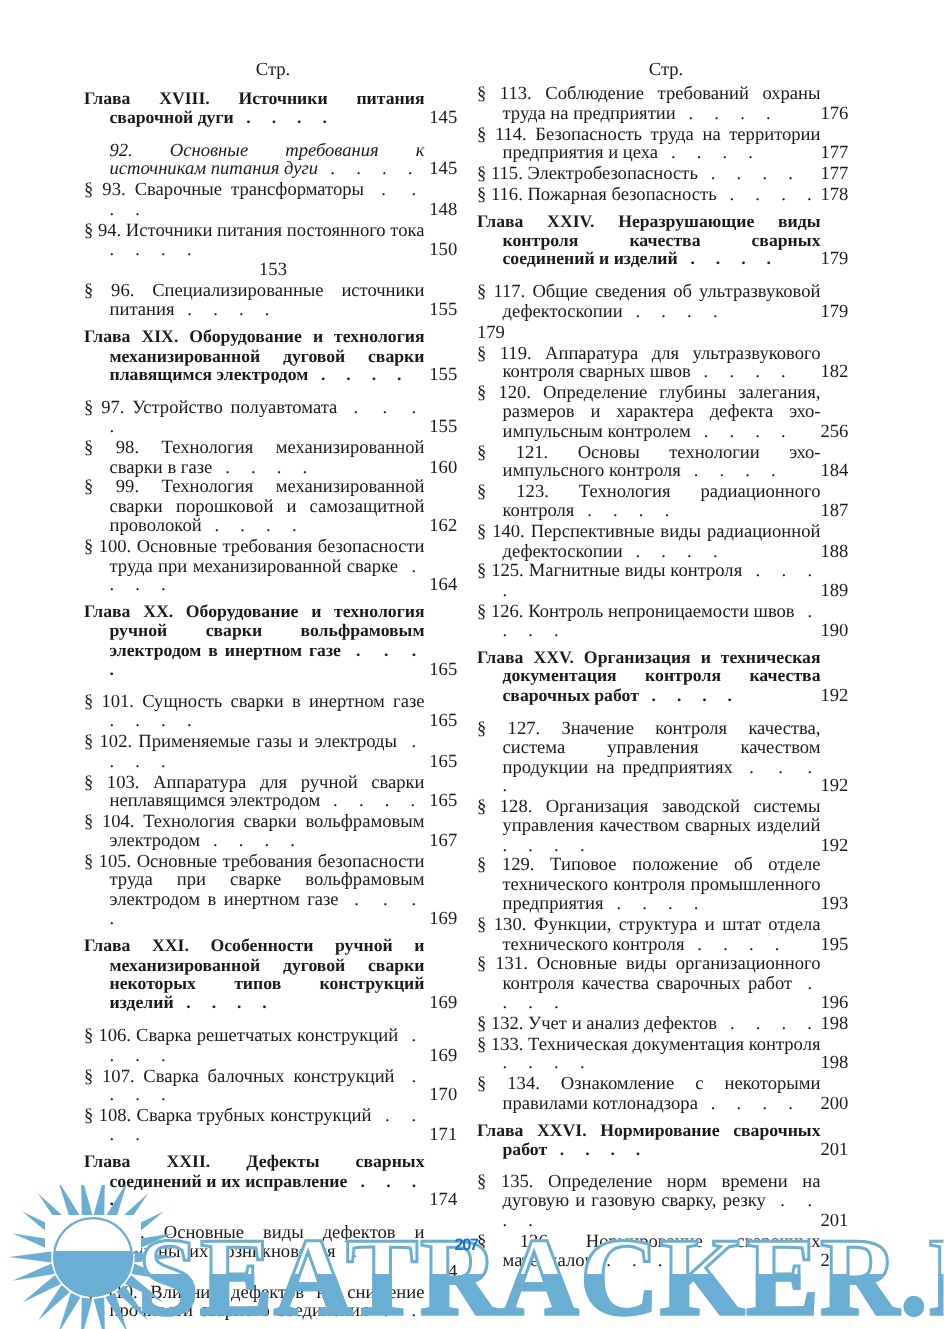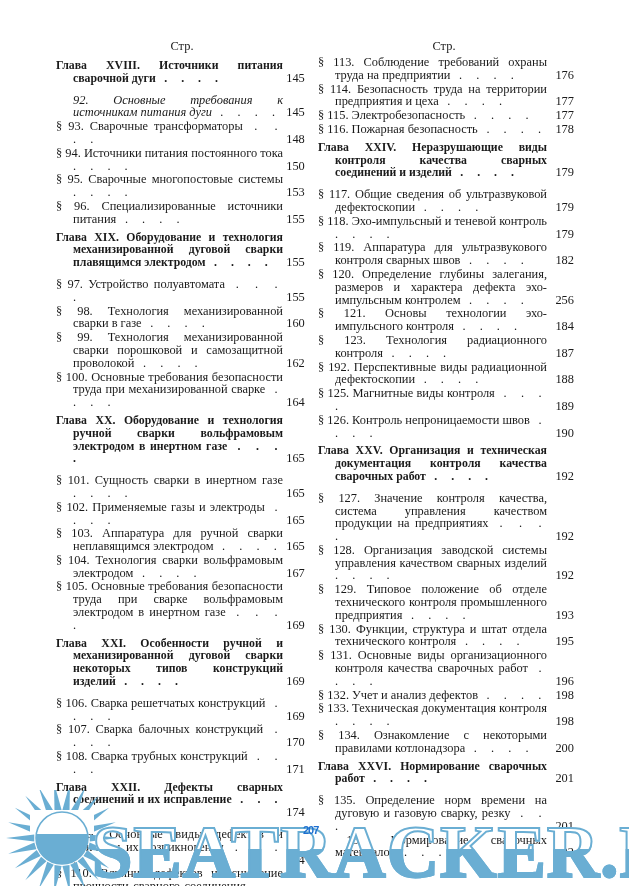--- a/index.html
+++ b/index.html
@@ -19,21 +19,21 @@
   .entry .txt {
     width: 210px; text-align: justify; position: relative;
     padding-left: 0;
   }
   .entry.sec .txt { padding-left: 17px; text-indent: -17px; }
   .entry.sec.nosign .txt { padding-left: 17px; text-indent: 0; font-style: italic; }
   .entry.chap .txt { padding-left: 17px; text-indent: -17px; font-weight: bold; font-size: 11.8px; }
   .entry.chap { margin-top: 5px; margin-bottom: 9px; }
   .entry .dots { letter-spacing: 5.5px; }
   .entry .pg { flex: 1; text-align: center; padding-right: 4px; }
-  .col-right .entry .pg { padding-right: 0; width: 40px; text-align: right; }
+  .col-right .entry .pg { padding-right: 0; width: 40px; text-align: left; }
   .col-right .entry .txt { width: 212px; }
   .col-right .page-hdr { width: 252px; }
 
   .watermark { position: absolute; left: 0; top: 790px; width: 629px; height: 96px; pointer-events: none; }
   .wm-text {
     position: absolute; left: 92px; top: 815px;
     font-family: "Liberation Serif", serif; font-weight: bold;
     font-size: 74px; letter-spacing: 1px; line-height: 74px;
     color: transparent;
     background: linear-gradient(to bottom, #ffffff 0%, #ffffff 46%, #6aaed3 46%, #6aaed3 100%);
@@ -63,21 +63,20 @@
       </div>
       <div class="entry sec">
         <div class="txt"><span>§ 93. Сварочные трансформаторы</span><span class="dots"> . . . .</span></div>
         <div class="pg">148</div>
       </div>
       <div class="entry sec">
         <div class="txt"><span>§ 94. Источники питания постоянного тока</span><span class="dots"> . . . .</span></div>
         <div class="pg">150</div>
       </div>
       <div class="entry sec">
-        <div class="txt"><span>§ 95. Сварочные многопостовые системы</span><span class="dots"> . . . .</span></div>
         <div class="pg">153</div>
       </div>
       <div class="entry sec">
         <div class="txt"><span>§ 96. Специализированные источники питания</span><span class="dots"> . . . .</span></div>
         <div class="pg">155</div>
       </div>
       <div class="entry chap">
         <div class="txt"><span>Глава XIX. Оборудование и технология механизированной дуговой сварки плавящимся электродом</span><span class="dots"> . . . .</span></div>
         <div class="pg">155</div>
       </div>
@@ -172,41 +171,40 @@
       </div>
       <div class="entry chap">
         <div class="txt"><span>Глава XXIV. Неразрушающие виды контроля качества сварных соединений и изделий</span><span class="dots"> . . . .</span></div>
         <div class="pg">179</div>
       </div>
       <div class="entry sec">
         <div class="txt"><span>§ 117. Общие сведения об ультразвуковой дефектоскопии</span><span class="dots"> . . . .</span></div>
         <div class="pg">179</div>
       </div>
       <div class="entry sec">
-        <div class="txt"><span>§ 118. Эхо-импульсный и теневой контроль</span><span class="dots"> . . . .</span></div>
         <div class="pg">179</div>
       </div>
       <div class="entry sec">
         <div class="txt"><span>§ 119. Аппаратура для ультразвукового контроля сварных швов</span><span class="dots"> . . . .</span></div>
         <div class="pg">182</div>
       </div>
       <div class="entry sec">
         <div class="txt"><span>§ 120. Определение глубины залегания, размеров и характера дефекта эхо-импульсным контролем</span><span class="dots"> . . . .</span></div>
         <div class="pg">256</div>
       </div>
       <div class="entry sec">
         <div class="txt"><span>§ 121. Основы технологии эхо-импульсного контроля</span><span class="dots"> . . . .</span></div>
         <div class="pg">184</div>
       </div>
       <div class="entry sec">
         <div class="txt"><span>§ 123. Технология радиационного контроля</span><span class="dots"> . . . .</span></div>
         <div class="pg">187</div>
       </div>
       <div class="entry sec">
-        <div class="txt"><span>§ 192. Перспективные виды радиационной дефектоскопии</span><span class="dots"> . . . .</span></div>
+        <div class="txt"><span>§ 140. Перспективные виды радиационной дефектоскопии</span><span class="dots"> . . . .</span></div>
         <div class="pg">188</div>
       </div>
       <div class="entry sec">
         <div class="txt"><span>§ 125. Магнитные виды контроля</span><span class="dots"> . . . .</span></div>
         <div class="pg">189</div>
       </div>
       <div class="entry sec">
         <div class="txt"><span>§ 126. Контроль непроницаемости швов</span><span class="dots"> . . . .</span></div>
         <div class="pg">190</div>
       </div>

